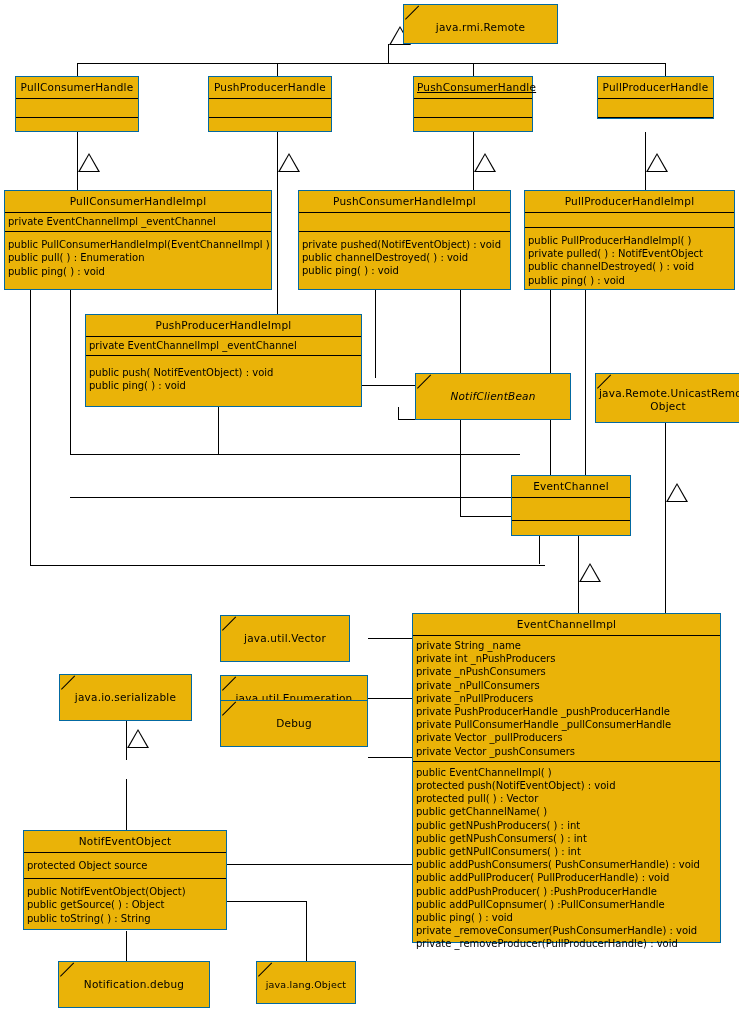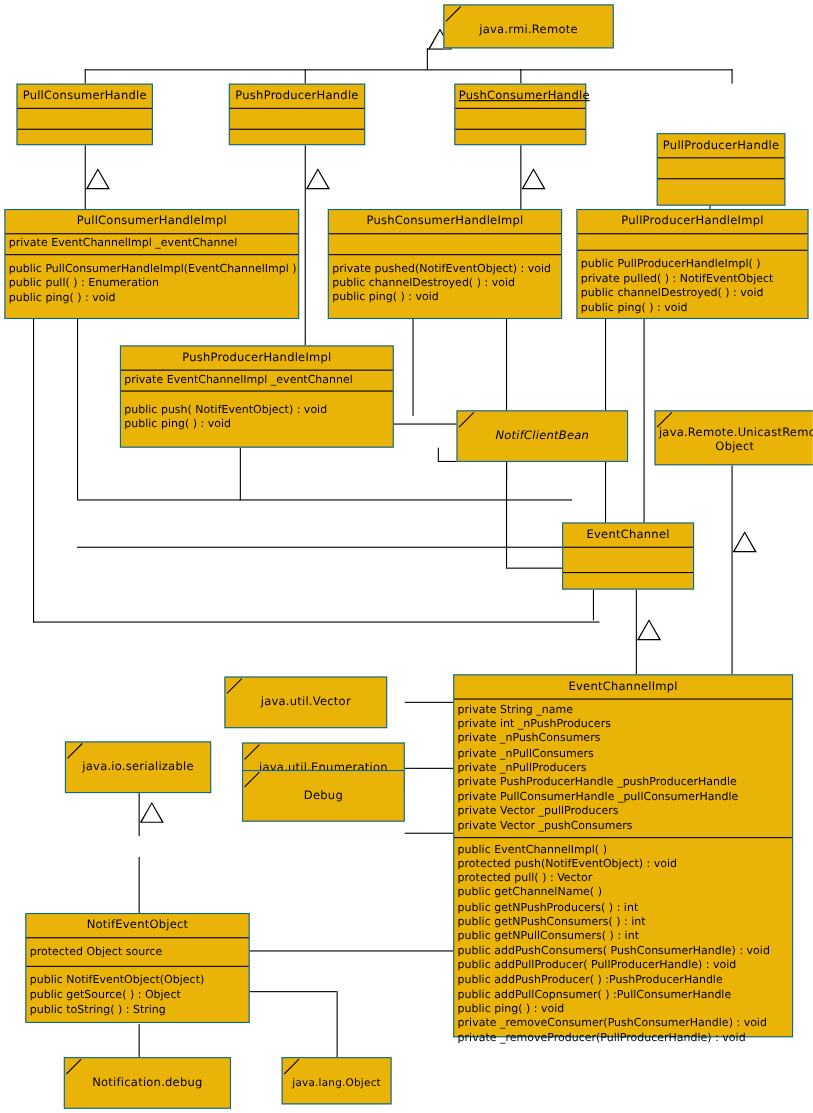--- a/index.html
+++ b/index.html
@@ -218,21 +218,21 @@
   </div>
 
   <div class="cls" style="left:413px; top:76px; width:120px; height:56px;">
     <div class="hdr ul">PushConsumerHandle</div>
     <div class="sep"></div>
     <div class="sect" style="height:13px;"></div>
     <div class="sep"></div>
     <div class="sect" style="height:18px;"></div>
   </div>
 
-  <div class="cls" style="left:597px; top:76px; width:117px; height:66px;margin-top:45px;">
+  <div class="cls" style="left:597px; top:76px; width:117px; height:43px;">
     <div class="hdr">PullProducerHandle</div>
     <div class="sep"></div>
     <div class="sect" style="height:13px;"></div>
     <div class="sep"></div>
     <div class="sect" style="height:18px;"></div>
   </div>
 
   <div class="cls" style="left:4px; top:190px; width:268px; height:100px;">
     <div class="hdr">PullConsumerHandleImpl</div>
     <div class="sep"></div>
@@ -265,21 +265,21 @@
     <div class="sect" style="height:9px;"></div>
     <div class="sep"></div>
     <div class="sect pad">
       <div>public PullProducerHandleImpl( )</div>
       <div>private pulled( ) : NotifEventObject</div>
       <div>public channelDestroyed( ) : void</div>
       <div>public ping( ) : void</div>
     </div>
   </div>
 
-  <div class="cls" style="left:85px; top:314px; width:249px; height:93px;margin-left:24px;">
+  <div class="cls" style="left:85px; top:314px; width:277px; height:93px;">
     <div class="hdr">PushProducerHandleImpl</div>
     <div class="sep"></div>
     <div class="sect">
       <div>private EventChannelImpl _eventChannel</div>
     </div>
     <div class="sep"></div>
     <div class="sect pad" style="padding-top:10px;">
       <div>public push( NotifEventObject) : void</div>
       <div>public ping( ) : void</div>
     </div>
@@ -299,21 +299,21 @@
   </div>
 
   <div class="cls" style="left:511px; top:475px; width:120px; height:61px;">
     <div class="hdr">EventChannel</div>
     <div class="sep"></div>
     <div class="sect" style="height:17px;"></div>
     <div class="sep"></div>
     <div class="sect" style="height:20px;"></div>
   </div>
 
-  <div class="cls iface" style="left:204px; top:615px; width:148px; height:47px;">
+  <div class="cls iface" style="left:220px; top:615px; width:130px; height:47px;">
     <span class="fold"></span>
     <div class="hdr">java.util.Vector</div>
   </div>
 
   <div class="cls iface" style="left:220px; top:675px; width:148px; height:47px;">
     <span class="fold"></span>
     <div class="hdr">java.util.Enumeration</div>
   </div>
 
   <div class="cls iface" style="left:220px; top:700px; width:148px; height:47px;">

